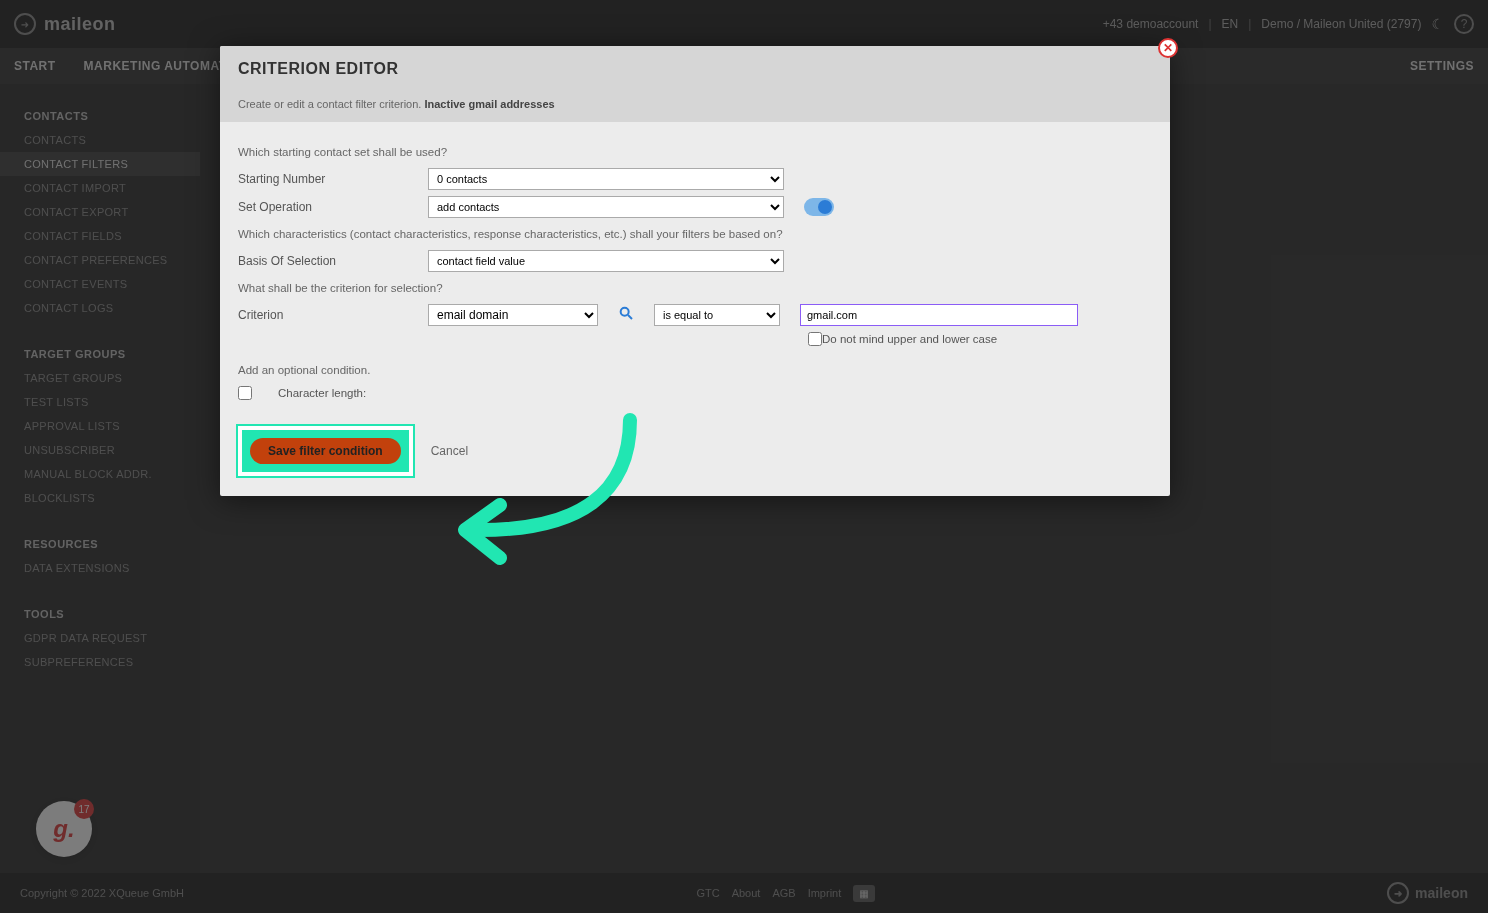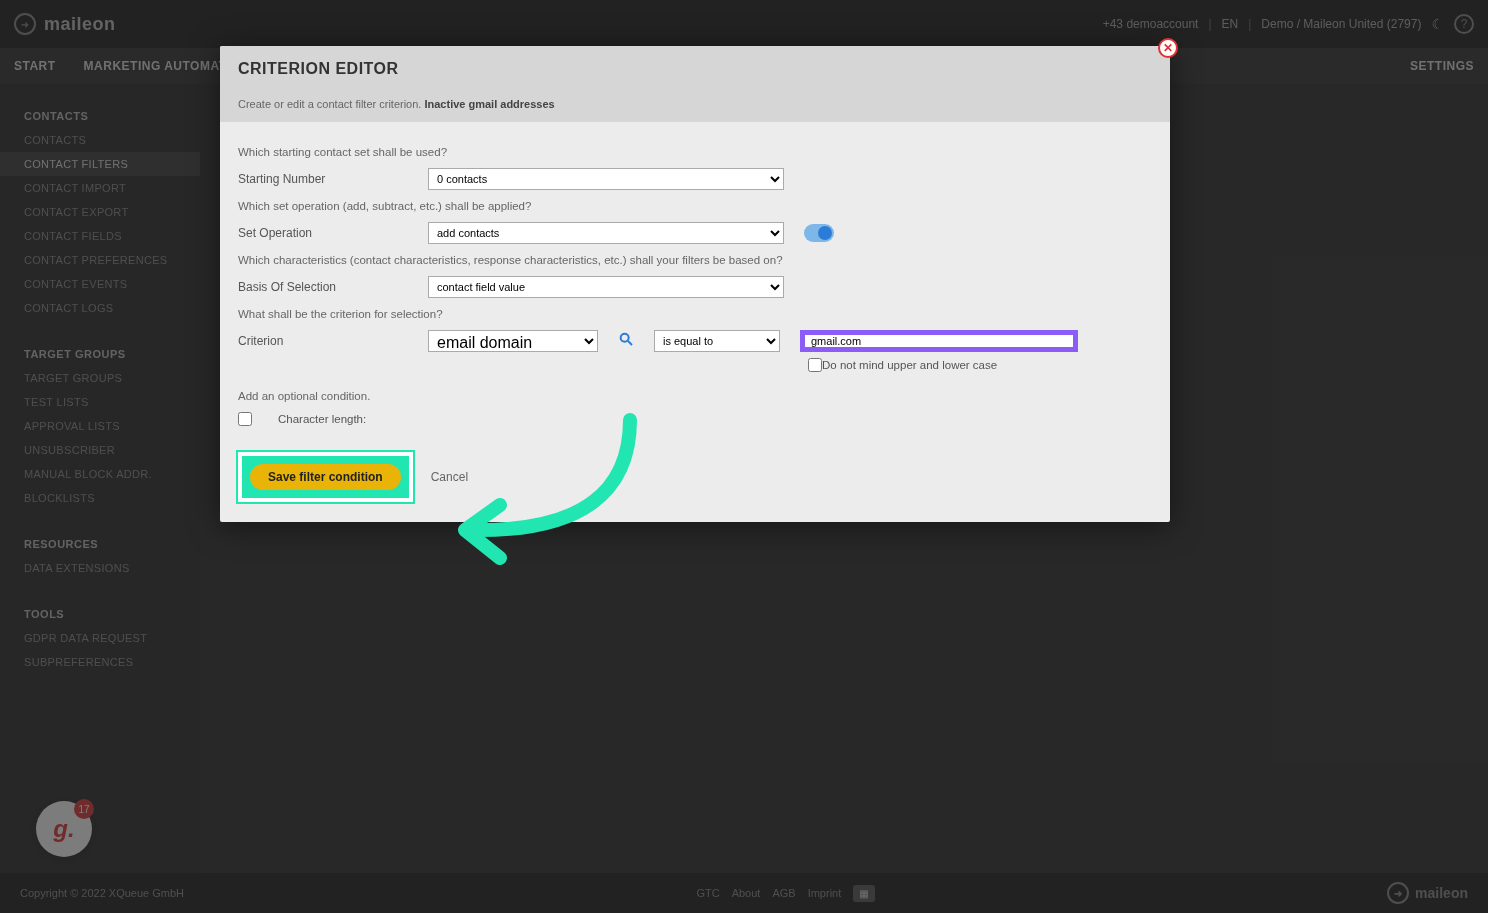--- a/index.html
+++ b/index.html
@@ -41,33 +41,33 @@
   .modal-header { background:#d6d6d6; padding:14px 18px 12px; border-radius:2px 2px 0 0; }
   .modal-title { font-size:16px; font-weight:bold; color:#333; letter-spacing:0.5px; }
   .modal-sub { font-size:11px; color:#666; margin-top:20px; }
   .modal-sub .emph { font-weight:bold; color:#444; }
 
   .modal-body { padding: 14px 18px 20px; color:#555; font-size:11.5px; }
   .q-text { margin: 10px 0 10px; color:#666; }
   .form-row { display:flex; align-items:center; gap:20px; margin-bottom:6px; flex-wrap:wrap; }
   .form-label { width:170px; color:#555; font-size:12px; }
   .dd { width:356px; height:22px; background:#fff; border:1px solid #aaa; font-size:11px; padding:2px 4px; }
-  .dd-sm { width:170px; height:22px; background:#fff; border:1px solid #aaa; font-size:16px; padding:2px 4px; }
+  .dd-sm { width:170px; height:22px; background:#fff; border:1px solid #aaa; font-size:12px; padding:2px 4px; }
   .dd-mid { width:126px; height:22px; background:#fff; border:1px solid #aaa; font-size:11px; padding:2px 4px; }
-  .txt { width:278px; height:22px; background:#fff; border:5px solid #8b5cf6; font-size:11px; padding:2px 6px; }
+  .txt { width:278px; height:22px; background:#fff; border:1px solid #8b5cf6; font-size:11px; padding:2px 6px; }
   .toggle { width:30px; height:18px; background:#7db6e8; border-radius:10px; position:relative; cursor:pointer; }
   .toggle-knob { position:absolute; right:2px; top:2px; width:14px; height:14px; background:#2b7cd6; border-radius:50%; }
   .search-ico { color:#2b7cd6; font-size:16px; cursor:pointer; }
   .chk-row { display:flex; align-items:center; gap:0; margin-left:570px; margin-top:6px; color:#555; }
   .chk { width:14px; height:14px; }
   .cond-row { display:flex; align-items:center; gap:26px; margin-top:10px; }
 
   .btn-row { display:flex; align-items:center; gap:18px; margin-top:26px; }
   .save-highlight { background:#21e6b2; padding:8px; display:inline-block; border:4px solid #fff; box-shadow: 0 0 0 2px #21e6b2; }
-  .save-btn { background:#eab308; color:#222; border:none; border-radius:14px; padding:6px 18px; font-size:12px; font-weight:600; cursor:pointer; }
+  .save-btn { background:#c2410c; color:#222; border:none; border-radius:14px; padding:6px 18px; font-size:12px; font-weight:600; cursor:pointer; }
   .cancel-link { color:#666; font-size:12px; cursor:pointer; }
 
   
   .arrow-svg { position:absolute; left:440px; top:410px; width:220px; height:170px; pointer-events:none; }
 
   
   .help-bubble { position:absolute; left:36px; bottom:56px; width:56px; height:56px; background:#fafafa; border-radius:50%; display:flex; align-items:center; justify-content:center; box-shadow:0 2px 10px rgba(0,0,0,0.3); }
   .help-bubble .g { color:#d33; font-size:24px; font-weight:bold; font-style:italic; }
   .help-badge { position:absolute; right:-2px; top:-2px; width:20px; height:20px; background:#d33; color:#fff; border-radius:50%; font-size:10px; display:flex; align-items:center; justify-content:center; }
 
@@ -169,21 +169,20 @@
   <div class="modal-body">
 
     <div class="q-text">Which starting contact set shall be used?</div>
     <div class="form-row">
       <div class="form-label">Starting Number</div>
       <select class="dd">
         <option>0 contacts</option>
       </select>
     </div>
 
-    <div class="q-text">Which set operation (add, subtract, etc.) shall be applied?</div>
     <div class="form-row">
       <div class="form-label">Set Operation</div>
       <select class="dd">
         <option>add contacts</option>
       </select>
       <div class="toggle">
           <div class="toggle-knob"></div>
         </div>
     </div>
 

